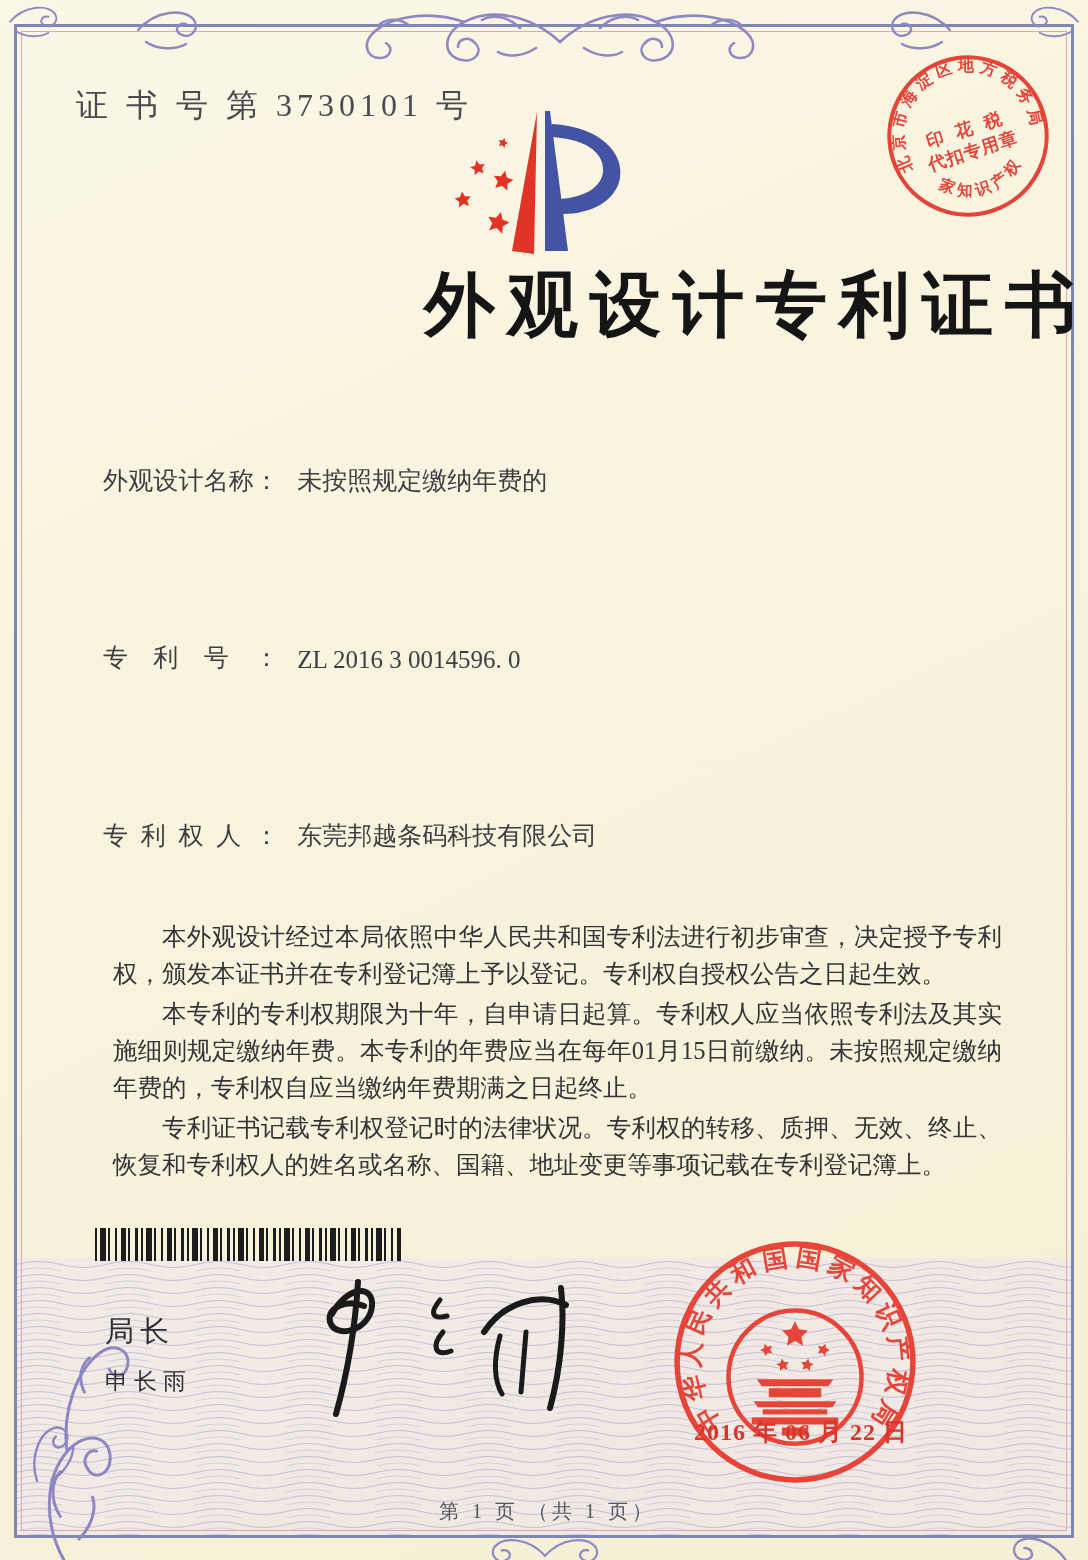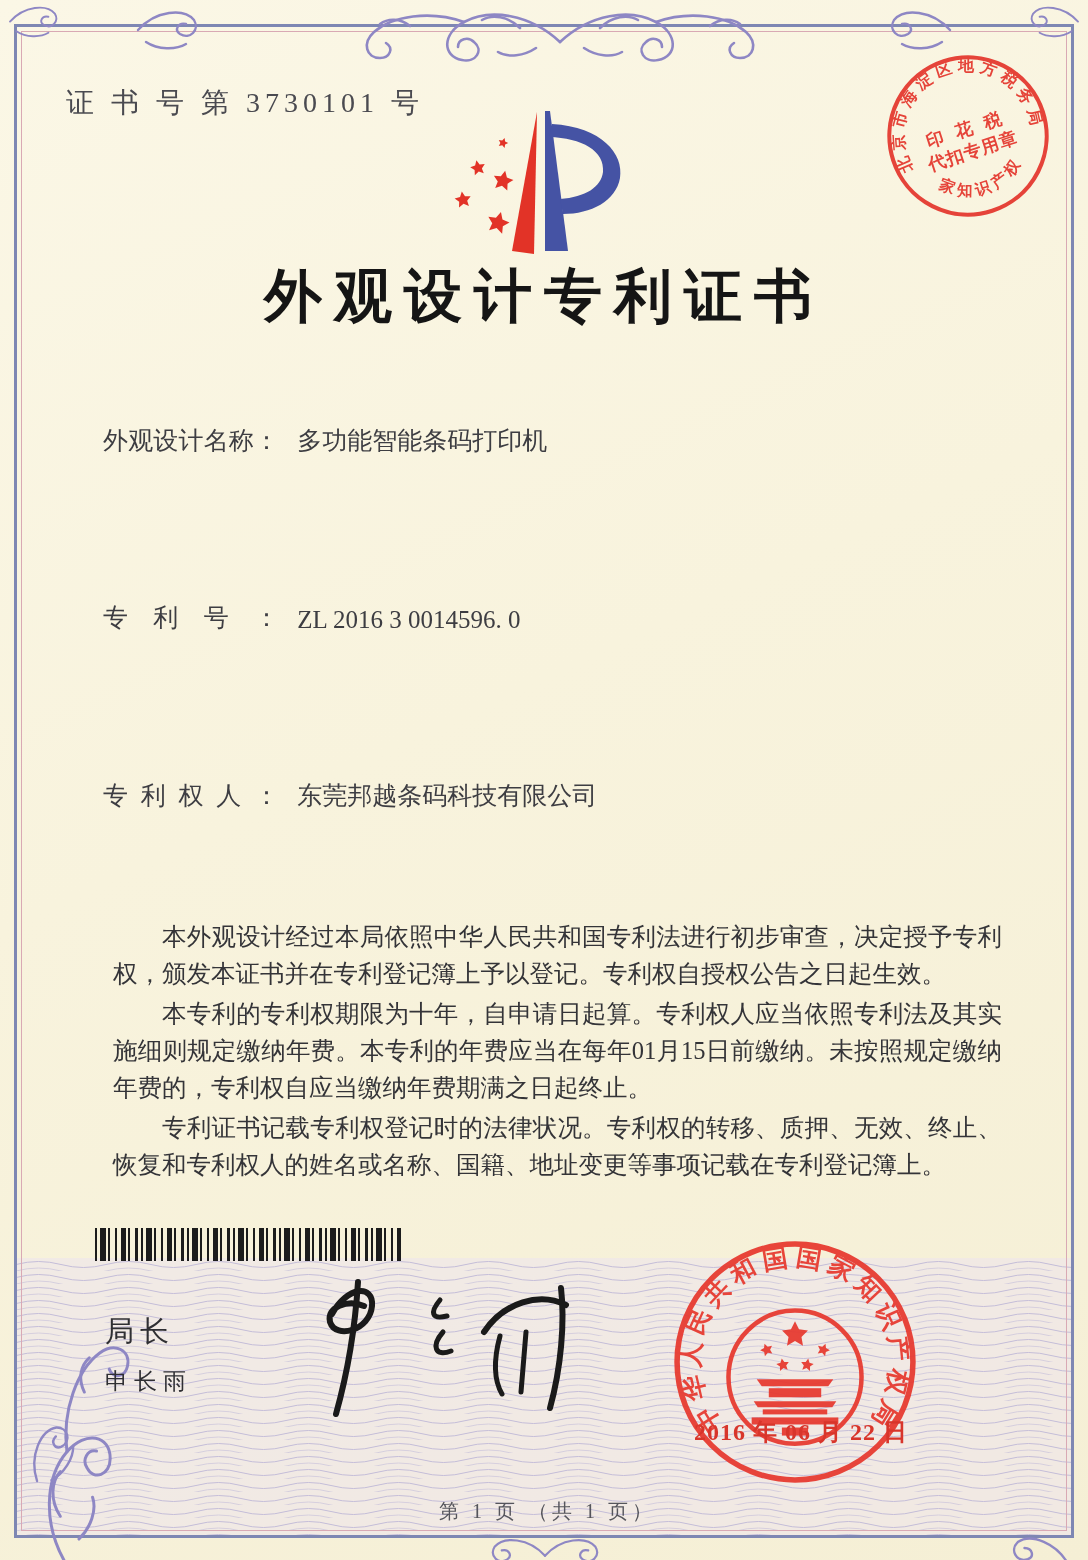--- a/index.html
+++ b/index.html
@@ -6,27 +6,27 @@
   .page{
     position:relative;width:1088px;height:1560px;margin:0 auto;overflow:hidden;
     background:linear-gradient(155deg,#fbf7e6 0%,#f8f3dd 45%,#f5efd5 100%);
     font-family:"Liberation Serif","DejaVu Serif",serif;color:#333;
   }
   .abs{position:absolute;}
   
   .frame-outer{left:14px;right:14px;top:24px;bottom:22px;border:3px solid #7e87b3;}
   .frame-inner{left:21px;right:21px;top:31px;bottom:29px;border:1px solid #d9a9b4;}
   
-  .cert-no{left:66px;top:84px;font-size:28px;letter-spacing:5px;color:#4a4a50;}
-  
-  .title{left:0;right:0;top:258px;text-align:center;font-size:58px;font-weight:bold;
+  .cert-no{left:76px;top:84px;font-size:32px;letter-spacing:5px;color:#4a4a50;}
+  
+  .title{left:0;right:0;top:258px;text-align:right;font-size:71px;font-weight:bold;
          letter-spacing:12px;color:#151515;}
   
   .field{left:103px;font-size:25px;color:#3d3d42;white-space:nowrap;}
-  .flabel{display:inline-block;width:176px;text-align:justify;text-align-last:justify;vertical-align:bottom;}
+  .flabel{display:inline-block;width:176px;text-align:justify;text-align-last:justify;vertical-align:bottom;margin-top:40px;}
   .fvalue{margin-left:12px;}
   
   .paras{left:100px;right:86px;top:918px;font-size:24.5px;line-height:37px;
          text-align:justify;color:#343438;margin-left:13px;}
   .paras p{margin:0 0 3px 0;text-indent:2em;}
   
   .barcode{left:95px;top:1228px;width:306px;height:33px;
     background:repeating-linear-gradient(90deg,
       #1c1c1c 0 2px,transparent 2px 5px,
       #1c1c1c 5px 11px,transparent 11px 13px,
@@ -138,21 +138,21 @@
       <use href="#star5" transform="translate(63,81) scale(1.05) rotate(12)"></use>
       <use href="#star5" transform="translate(23,100) scale(0.85) rotate(-8)"></use>
       <use href="#star5" transform="translate(58,123) scale(1.15) rotate(15)"></use>
     </g>
   </svg>
 
   <div class="abs title">外观设计专利证书</div>
 
   <div class="abs field" style="top:424px;">
     <span class="flabel">外观设计名称：</span>
-    <span class="fvalue">多功能智能条码打印机</span>
+    <span class="fvalue">未按照规定缴纳年费的</span>
   </div>
   <div class="abs field" style="top:601px;">
     <span class="flabel">专利号：</span>
     <span class="fvalue">ZL 2016 3 0014596. 0</span>
   </div>
   <div class="abs field" style="top:779px;">
     <span class="flabel">专利权人：</span>
     <span class="fvalue">东莞邦越条码科技有限公司</span>
   </div>
 

